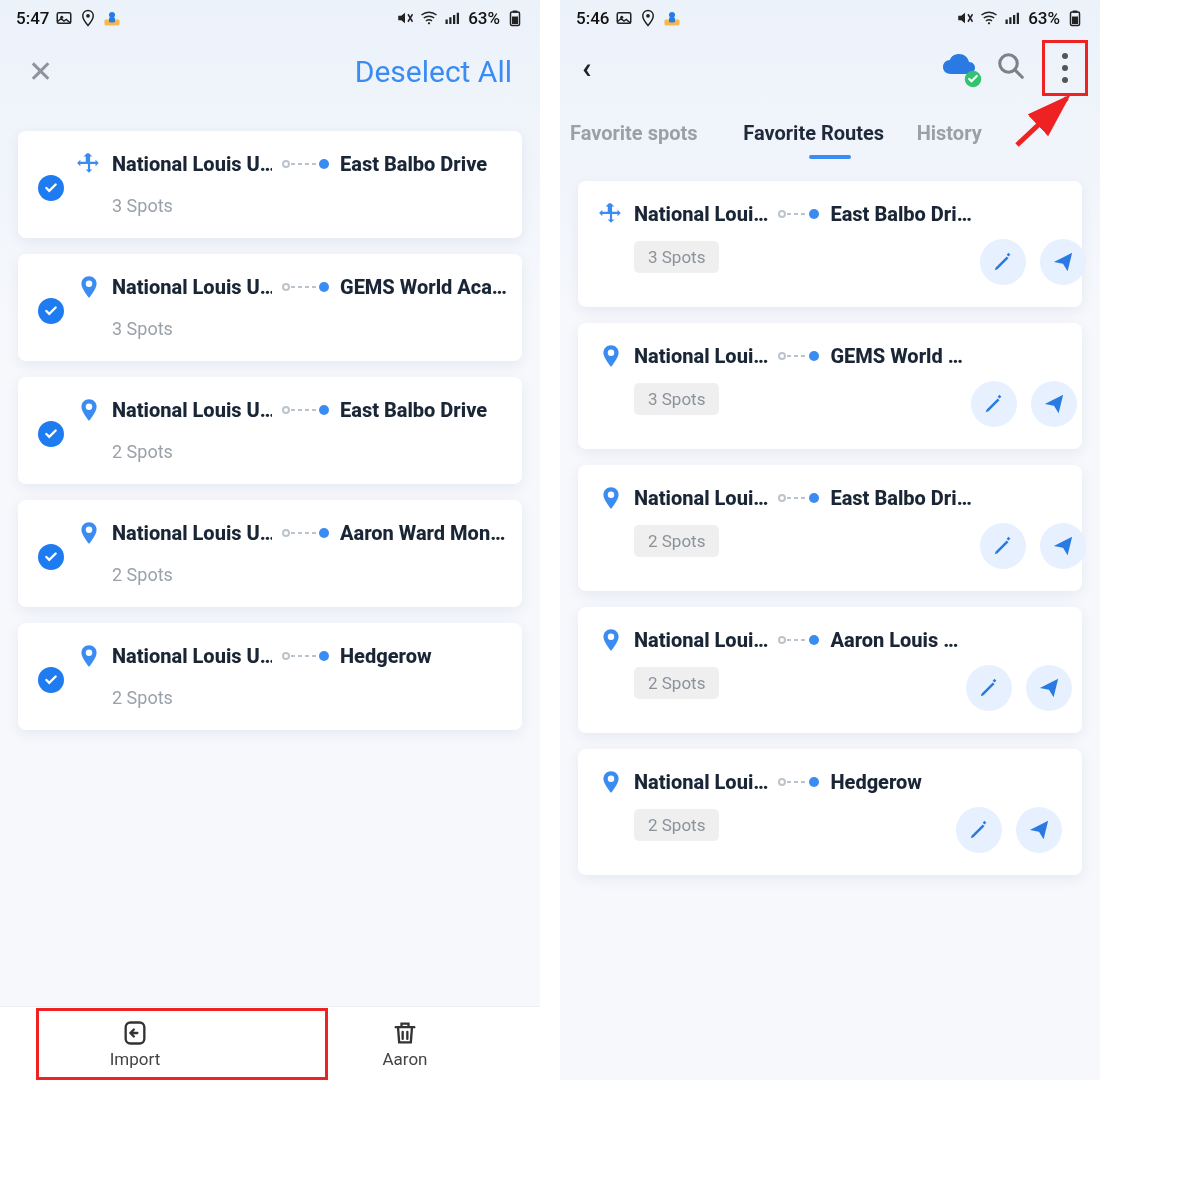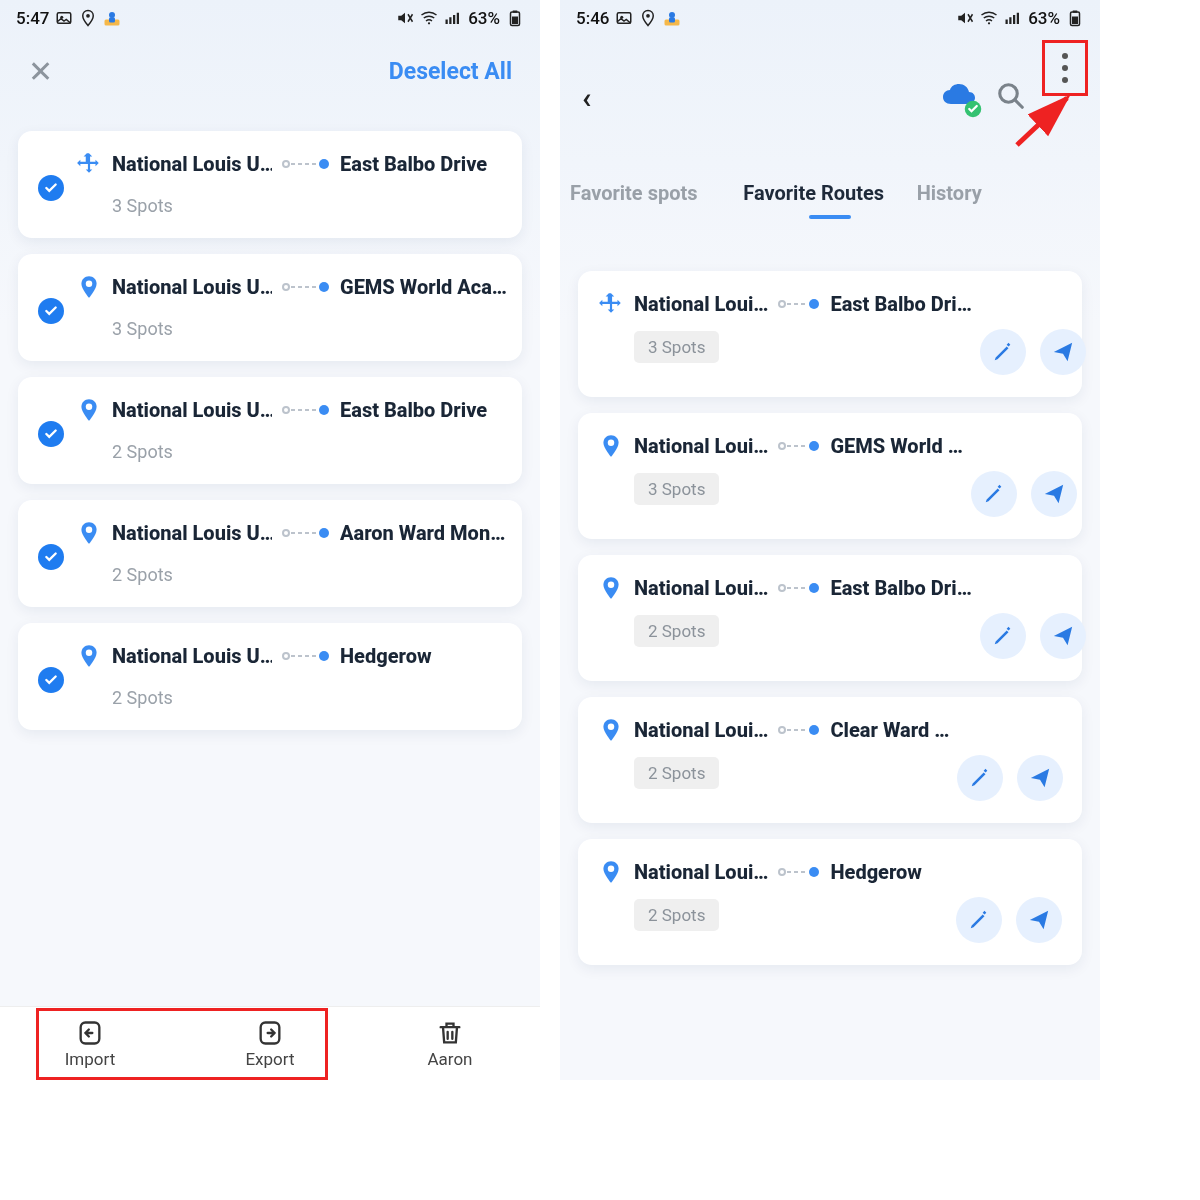--- a/index.html
+++ b/index.html
@@ -1,30 +1,30 @@
 <!DOCTYPE html>
 <html><head>
 <meta charset="utf-8">
 <style>
   * { box-sizing: border-box; margin: 0; padding: 0; font-family: -apple-system, BlinkMacSystemFont, "Segoe UI", Roboto, sans-serif; }
   body { width: 1200px; height: 1200px; display: flex; background: #fff; overflow: hidden; }
   .phone { width: 540px; height: 1080px; position: relative; display: flex; flex-direction: column; background: linear-gradient(#ecf2fa, #f6f8fc 30%); overflow: hidden; }
   .phone-left { }
-  .phone-right { margin-left: 20px; gap: 30px; }
+  .phone-right { margin-left: 20px; }
   
   
   .statusbar { height: 36px; display: flex; justify-content: space-between; align-items: center; padding: 0 16px; font-size: 17px; color: #111; font-weight: 500; }
   .statusbar .left, .statusbar .right { display: flex; align-items: center; gap: 6px; }
   .statusbar svg { display: block; }
   .sicon { width: 18px; height: 18px; }
 
   
   .hdr-l { display: flex; justify-content: space-between; align-items: center; padding: 18px 28px 20px; }
   .close-x { font-size: 30px; color: #8c949d; font-weight: 300; }
-  .deselect { color: #3a8cf3; font-size: 23px; font-weight: 700; }
+  .deselect { color: #3a8cf3; font-size: 30px; font-weight: 400; }
 
   
   .hdr-r { display: flex; align-items: center; padding: 14px 18px 10px 22px; gap: 12px; }
   .back-chev { font-size: 30px; color: #222; font-weight: 700; }
   .hdr-spacer { flex: 1; }
   .cloud-wrap { position: relative; margin-right: 6px; }
   .search-ic { color: #7a828a; }
   .dots-box { width: 46px; height: 56px; display: flex; flex-direction: column; align-items: center; justify-content: center; gap: 6px; border: 3px solid #e22; position: absolute; right: 12px; top: 40px; }
   .dot { width: 6px; height: 6px; border-radius: 50%; background: #555; }
 
@@ -32,21 +32,21 @@
   .arrow-ann { position: absolute; right: 18px; top: 90px; pointer-events: none; }
 
   
   .tabs { display: flex; padding: 26px 10px 0 10px; }
   .tab { flex: 1; text-align: left; font-size: 20px; font-weight: 700; color: #99a0a8; padding-bottom: 14px; }
   .tab.active { color: #1e2a3a; position: relative; }
   .tab.active::after { content:""; position:absolute; left: 38%; right: 38%; bottom: 0; height: 4px; background:#3a8cf3; border-radius: 2px; }
 
   
   .list { padding: 6px 18px 0 18px; flex: 1; }
-  .card { background: #fff; border-radius: 14px; box-shadow: 0 4px 14px rgba(20,40,80,.07); margin: 16px 0; padding: 20px 20px 22px 20px; display: flex; align-items: flex-start; }
+  .card { background: #fff; border-radius: 8px; box-shadow: 0 4px 14px rgba(20,40,80,.07); margin: 16px 0; padding: 20px 20px 22px 20px; display: flex; align-items: flex-start; }
   .chk { width: 26px; height: 26px; border-radius: 50%; background:#1f7cf0; margin-right: 12px; margin-top: 24px; display:flex; align-items:center; justify-content:center; flex-shrink: 0; }
   .chk svg { display:block; }
   .card-body { flex: 1; }
   .row1 { display: flex; align-items: center; gap: 10px; }
   .ric { width: 26px; height: 26px; flex-shrink: 0; }
   .rt-from { font-size: 20px; font-weight: 800; color: #1a2636; max-width: 160px; white-space: nowrap; overflow: hidden; }
   .conn { flex: 0 0 auto; display:flex; align-items:center; }
   .rt-to { font-size: 20px; font-weight: 800; color: #1a2636; white-space: nowrap; overflow: hidden; }
   .spots-l { margin-top: 18px; font-size: 18px; color:#9aa1a9; margin-left: 36px; }
   .spots-r { margin-top: 14px; font-size: 17px; color:#8b929a; background:#efefef; display:inline-block; padding: 6px 14px; border-radius: 5px; margin-left: 36px; }
@@ -261,27 +261,20 @@
     </div>
   </div>
 
   <div class="bottombar">
     <div class="bitem">
       <svg width="28" height="28" viewBox="0 0 24 24">
           <rect x="4" y="3" width="16" height="18" rx="4" fill="none" stroke="#333" stroke-width="2"></rect>
           <path d="M14 12H8m0 0l3-3m-3 3l3 3" stroke="#333" stroke-width="2" fill="none" stroke-linecap="round"></path>
         </svg>
       <span>Import</span>
-    </div>
-    <div class="bitem">
-      <svg width="28" height="28" viewBox="0 0 24 24">
-          <rect x="4" y="3" width="16" height="18" rx="4" fill="none" stroke="#333" stroke-width="2"></rect>
-          <path d="M10 12h6m0 0l-3-3m3 3l-3 3" stroke="#333" stroke-width="2" fill="none" stroke-linecap="round"></path>
-        </svg>
-      <span>Export</span>
     </div>
     <div class="bitem">
       <svg width="28" height="28" viewBox="0 0 24 24">
           <path d="M4 7h16M9 7V4h6v3M6 7l1 13h10l1-13M10 11v6M14 11v6" stroke="#333" stroke-width="2" fill="none" stroke-linecap="round"></path>
         </svg>
       <span>Aaron</span>
     </div>
   </div>
   <div class="redbox-bottom"></div>
 </div>
@@ -489,21 +482,21 @@
                 <circle cx="12" cy="9" r="3" fill="#fff"></circle>
               </svg></span>
           <span class="rt-from">National Loui…</span>
           <span class="conn">
               <svg width="42" height="12" viewBox="0 0 42 12">
                 <circle cx="4" cy="6" r="3" fill="none" stroke="#bcc3cc" stroke-width="2"></circle>
                 <line x1="9" y1="6" x2="30" y2="6" stroke="#bcc3cc" stroke-width="2" stroke-dasharray="4 3"></line>
                 <circle cx="36" cy="6" r="5" fill="#3a8cf3"></circle>
               </svg>
             </span>
-          <span class="rt-to">Clear Ward …</span>
+          <span class="rt-to">Aaron Louis …</span>
         </div>
         <div class="spots-r">2 Spots</div>
       </div>
       <div class="card-actions">
         <div class="act">
             <svg width="22" height="22" viewBox="0 0 24 24">
               <path d="M3 21l3-1 12-12-2-2L4 18l-1 3zM16 4l2-2 2 2-2 2-2-2z" fill="#2a7ae3"></path>
             </svg>
           </div>
         <div class="act">

